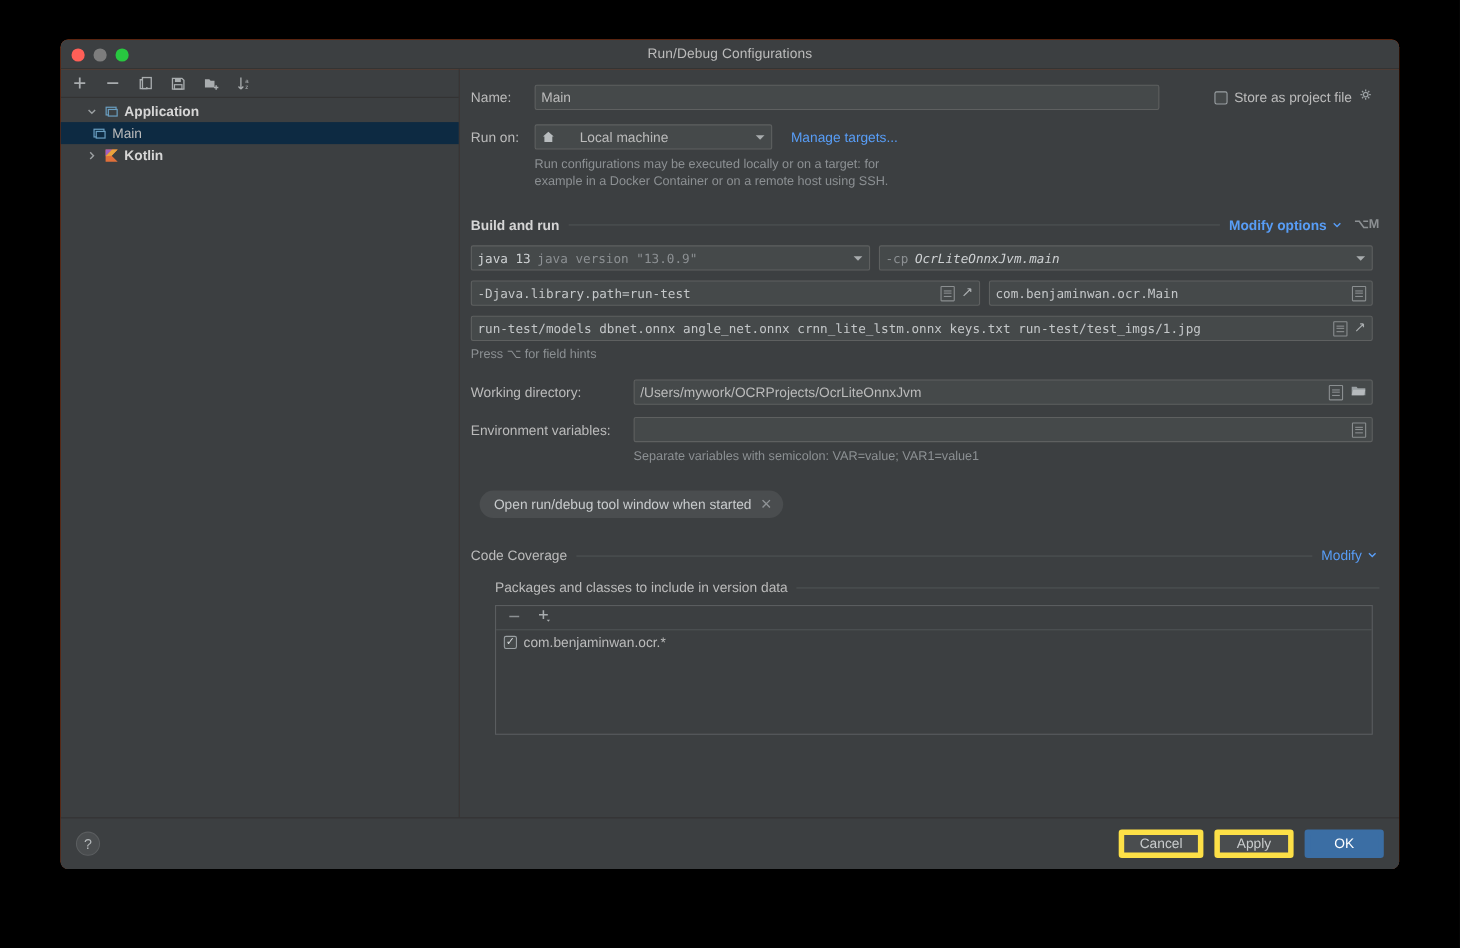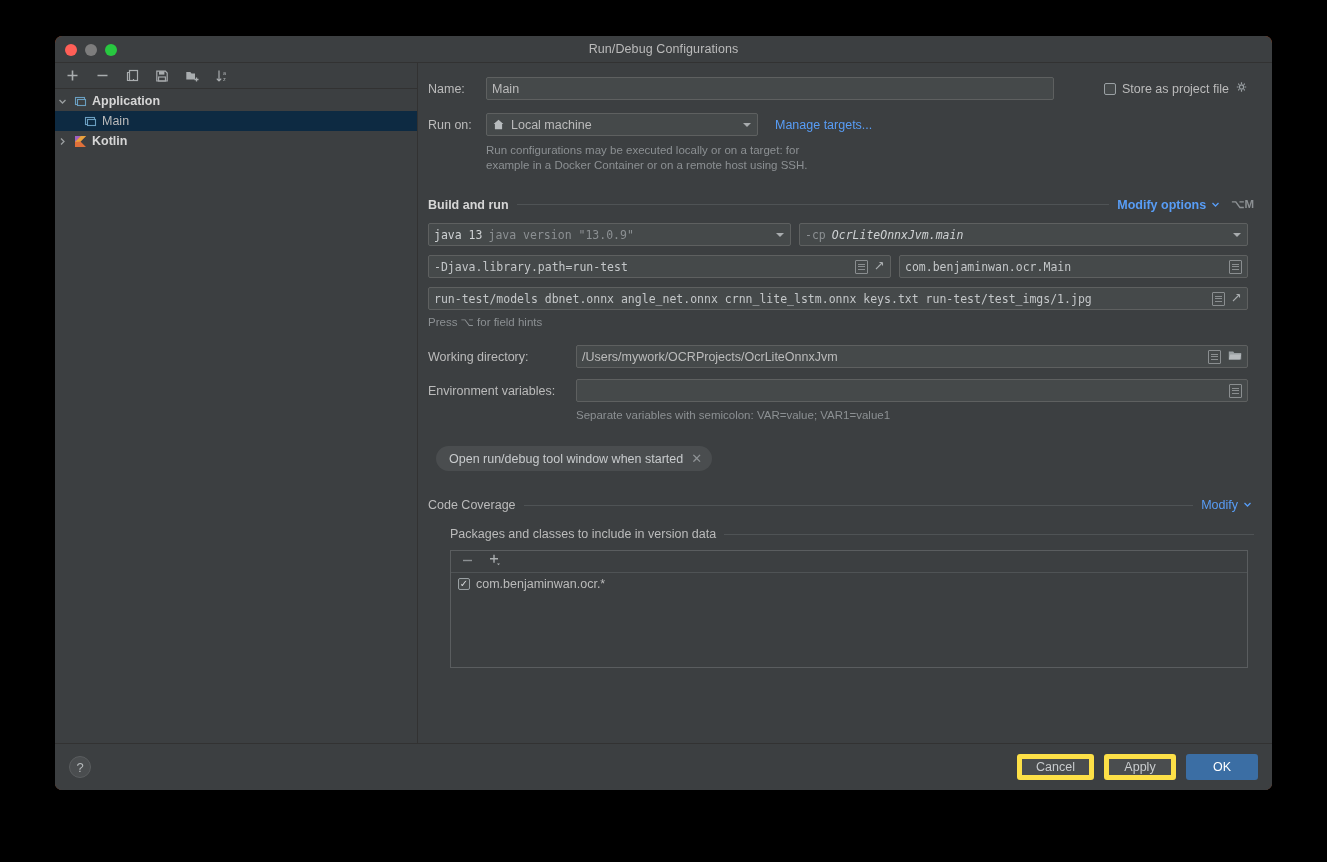--- a/index.html
+++ b/index.html
@@ -54,21 +54,21 @@
     border-bottom: 1px solid #323232;
   }
   .tb-btn {
     width: 18px; height: 18px;
     display: flex; align-items: center; justify-content: center;
     color: #a9adaf;
   }
   .tree { flex: 1; padding-top: 2px; font-size: 12.5px; }
   .tree-row {
     height: 20px; display: flex; align-items: center;
-    gap: 5px; padding-left: 2px; color: #bbbbbb;
+    gap: 5px; padding-left: 23px; color: #bbbbbb;
   }
   .tree-row.group { font-weight: bold; color: #d6d6d6; }
   .tree-row.child { padding-left: 28px; }
   .tree-row.selected { background: #0d2a42; }
   .arrow { width: 11px; height: 11px; display:flex; align-items:center; justify-content:center; color:#9b9fa1; }
   .node-icon { width: 14px; height: 14px; display:flex; align-items:center; justify-content:center; }
   .edit-tpl {
     position: absolute; left: 12px; bottom: 18px;
     color: #5b9bd5; font-size: 12.5px; cursor: pointer;
   }
@@ -297,21 +297,21 @@
             <svg width="13" height="13" viewBox="0 0 13 13">
               <circle cx="6.5" cy="6" r="2.1" fill="none" stroke="#9aa0a3" stroke-width="1.2"></circle>
               <path d="M6.5 1.3v1.6M6.5 9.1v1.6M1.8 6h1.6M9.6 6h1.6M3.2 2.7l1.1 1.1M8.7 8.2l1.1 1.1M9.8 2.7L8.7 3.8M4.3 8.2L3.2 9.3" stroke="#9aa0a3" stroke-width="1.2"></path>
             </svg>
           </span>
         </div>
       </div>
 
       <div class="row" style="margin-bottom:7px;">
         <div class="lbl" style="width:58px;">Run on:</div>
-        <div class="field combo" style="width:272px;gap:6px;">
+        <div class="field combo" style="width:216px;gap:22px;">
           <span style="display:flex;">
             <svg width="13" height="13" viewBox="0 0 13 13">
                 <path d="M6.5 1.8L1.6 6h1.3v5.2h7.2V6h1.3z" fill="#b8bcbe"></path>
               </svg>
           </span>
           <span>Local machine</span>
           <span class="caret"></span>
         </div>
         <div class="link" style="margin-left:17px;">Manage targets...</div>
       </div>

